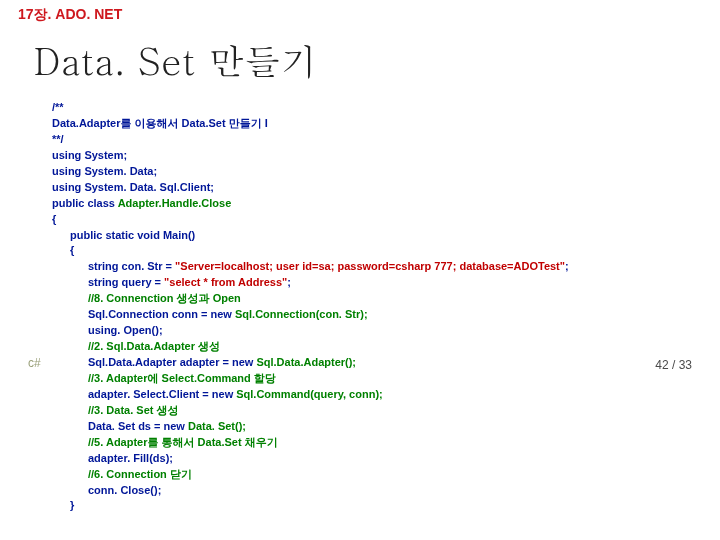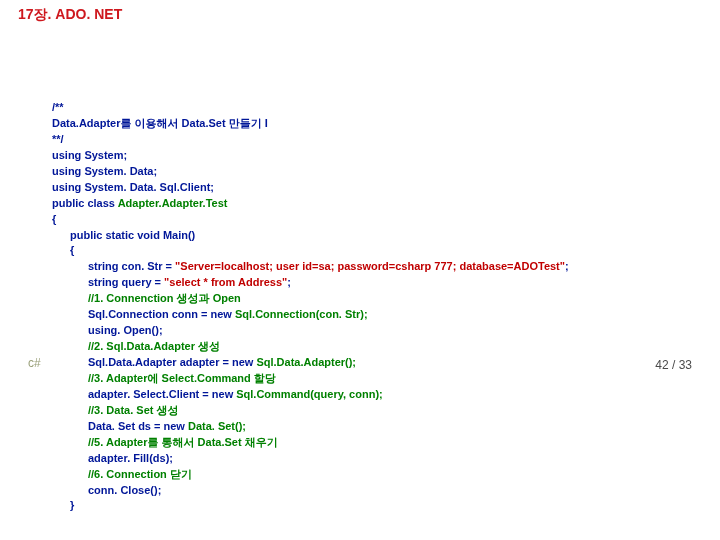--- a/index.html
+++ b/index.html
@@ -64,34 +64,35 @@
     color: #4b4b4b;
   }
 </style>
 </head>
 <body>
 
 <div class="slide">
 
   <div class="chapter">17장. ADO. NET</div>
 
+  <div class="title">Data. Set 만들기</div>
 
   <div class="code"><span>/**</span>
 <span>Data.Adapter를 이용해서 Data.Set 만들기 I</span>
 <span>**/</span>
 <span>using System;</span>
 <span>using System. Data;</span>
 <span>using System. Data. Sql.Client;</span>
-<span>public class </span><span class="gr">Adapter.Adapter.Test</span>
+<span>public class </span><span class="gr">Adapter.Handle.Close</span>
 <span>{</span>
 <span class="i1">public static void Main()</span>
 <span class="i1">{</span>
 <span class="i2"><span>string con. Str = </span><span class="red">"Server=localhost; user id=sa; password=csharp 777; database=ADOTest"</span><span>;</span></span>
 <span class="i2"><span>string query = </span><span class="red">"select * from Address"</span><span>;</span></span>
-<span class="i2 gr">//1. Connenction 생성과 Open</span>
+<span class="i2 gr">//8. Connenction 생성과 Open</span>
 <span class="i2"><span>Sql.Connection conn = new </span><span class="gr">Sql.Connection(con. Str);</span></span>
 <span class="i2">using. Open();</span>
 <span class="i2 gr">//2. Sql.Data.Adapter 생성</span>
 <span class="i2"><span>Sql.Data.Adapter adapter = new </span><span class="gr">Sql.Data.Adapter();</span></span>
 <span class="i2 gr">//3. Adapter에 Select.Command 할당</span>
 <span class="i2"><span>adapter. Select.Client = new </span><span class="gr">Sql.Command(query, conn);</span></span>
 <span class="i2 gr">//3. Data. Set 생성</span>
 <span class="i2"><span>Data. Set ds = new </span><span class="gr">Data. Set();</span></span>
 <span class="i2 gr">//5. Adapter를 통해서 Data.Set 채우기</span>
 <span class="i2">adapter. Fill(ds);</span>

